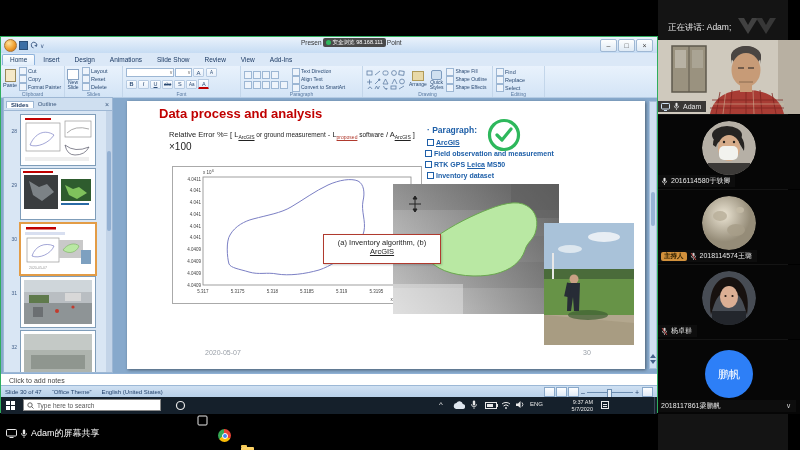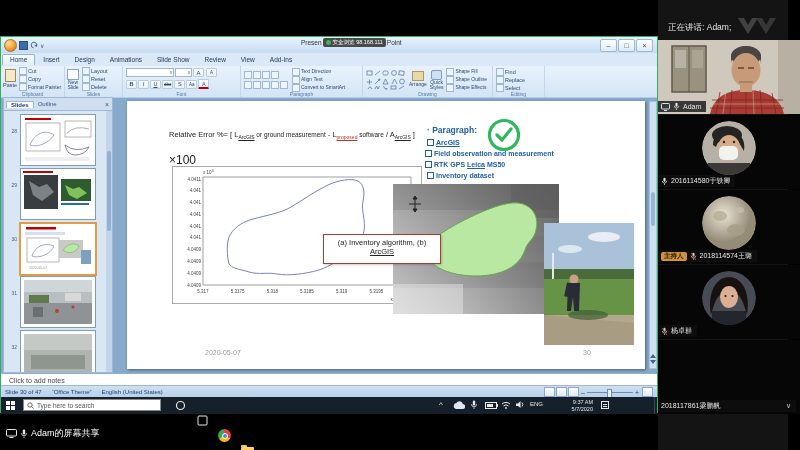--- a/index.html
+++ b/index.html
@@ -325,25 +325,26 @@
             <rect x="10" y="24" width="54" height="14" fill="#8f968f"></rect>
           </svg>
       </div>
 
       <div class="a" style="right:0;top:13px;width:6px;height:263px;background:#c3d4e8;">
         <div class="a" style="left:1px;top:40px;width:4px;height:80px;background:#93b0d2;border-radius:2px;"></div>
       </div>
     </div>
 
     <div id="slide" class="a">
+      <div class="a" style="left:32px;top:5px;font-size:13px;font-weight:bold;color:#c00000;">Data process and analysis</div>
 
       <div class="a" style="left:42px;top:29px;font-size:7.5px;color:#222;">
         <span>Relative Error %= [ L</span><span class="sub" style="text-decoration:underline;">ArcGIS</span><span style="font-size:6.5px;"> or ground measurement</span><span> - L</span><span class="sub" style="text-decoration:underline;color:#b03a2e;">proposed</span><span style="font-size:6.5px;"> software</span><span> / A</span><span class="sub" style="text-decoration:underline;">ArcGIS</span><span> ]</span>
       </div>
-      <div class="a" style="left:42px;top:52px;font-size:12px;color:#222;">×100</div>
+      <div class="a" style="left:42px;top:40px;font-size:10px;color:#222;">×100</div>
 
       <div class="a" style="left:300px;top:24px;font-size:8.5px;font-weight:bold;color:#1e5fa8;">· Paragraph:</div>
       <svg class="a" style="left:359px;top:16px;" width="36" height="36" viewBox="0 0 36 36">
         <circle cx="18" cy="18" r="14.5" fill="none" stroke="#2eb85c" stroke-width="3.2"></circle>
         <path d="M11,18 L16,23 L25,12" fill="none" stroke="#2eb85c" stroke-width="3.2" stroke-linecap="round" stroke-linejoin="round"></path>
       </svg>
       <div class="a valitem" style="left:300px;top:38px;">
           <span class="valbox"></span>
           <span style="text-decoration:underline;">ArcGIS</span>
         </div>
@@ -641,20 +642,23 @@
             <rect x="3.5" y="0.5" width="3" height="6" rx="1.5" fill="#cfcfcf"></rect>
             <path d="M1.8,5 a3.2,3.2 0 0 0 6.4,0" fill="none" stroke="#cfcfcf" stroke-width="1"></path>
             <line x1="5" y1="8.8" x2="5" y2="11" stroke="#cfcfcf" stroke-width="1"></line>
             <line x1="1.5" y1="1" x2="8.5" y2="11" stroke="#d84b4b" stroke-width="1.2"></line>
           </svg>
         <span>杨卓群</span>
       </div>
     </div>
 
     <div class="tile" style="top:340px;">
+      <div style="position:absolute;left:47px;top:10px;width:48px;height:48px;border-radius:50%;background:#2d7ff7;display:flex;align-items:center;justify-content:center;">
+        <span style="color:#fff;font-size:11px;">鹏帆</span>
+      </div>
       <div class="plabel" style="width:130px;">
         <span>2018117861梁鹏帆</span>
         <span style="margin-left:auto;font-size:7px;color:#cfcfcf;">∨</span>
       </div>
     </div>
   </div>
 
   <div class="a f" style="left:6px;top:427px;gap:3px;">
     <svg width="11" height="9" viewBox="0 0 11 9">
         <rect x="0.5" y="0.5" width="10" height="6.5" rx="1" fill="none" stroke="#e8e8e8" stroke-width="1"></rect>

